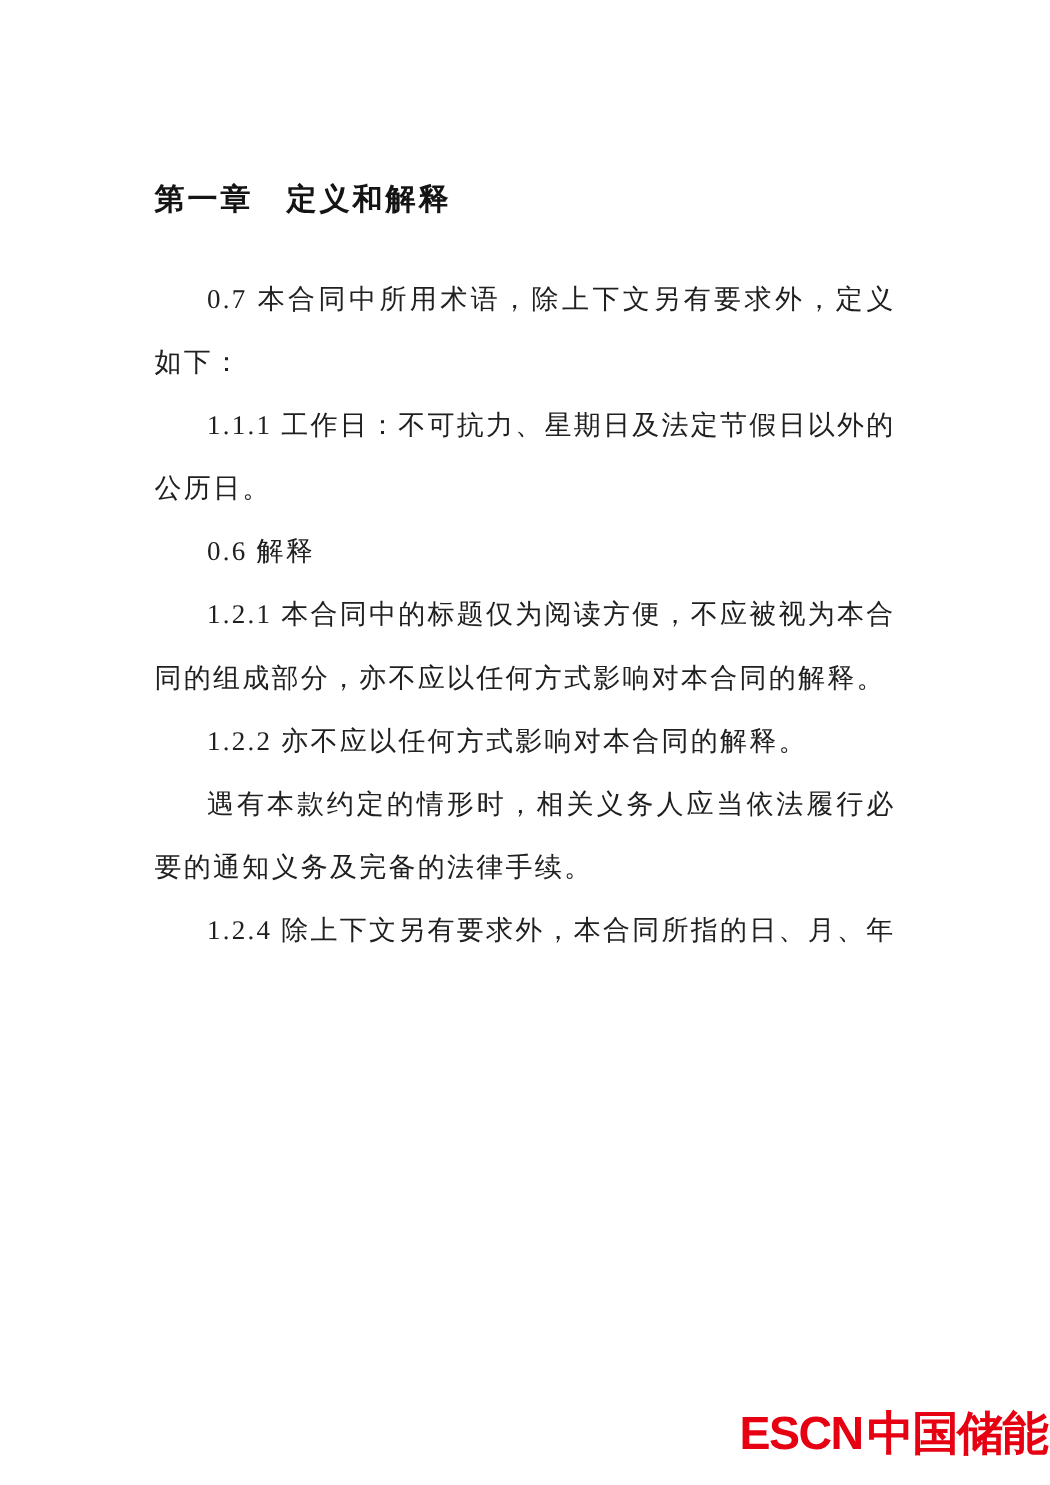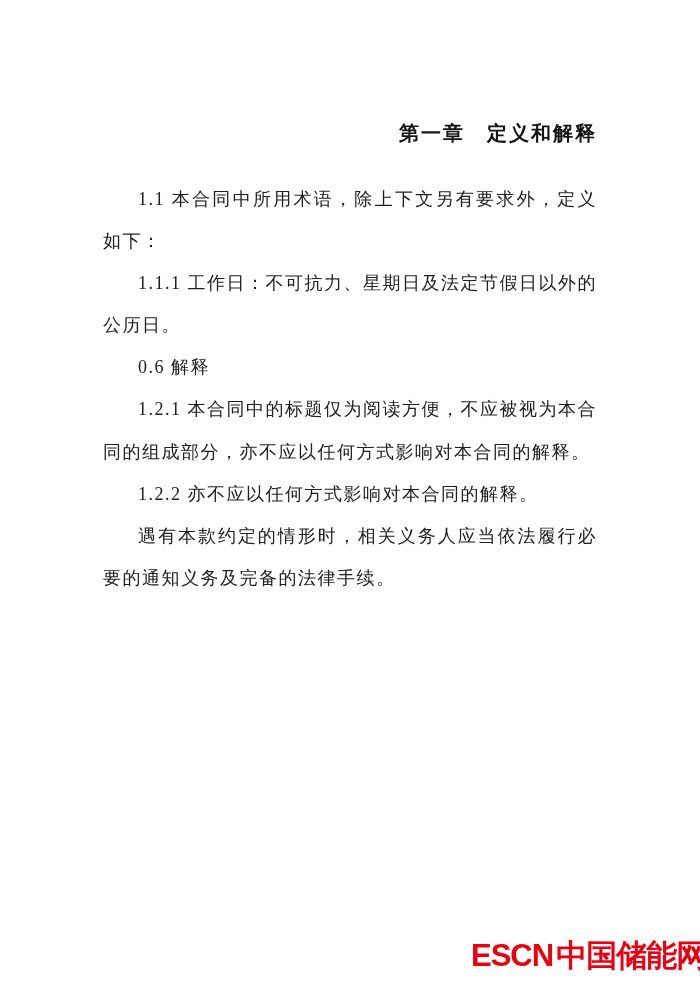--- a/index.html
+++ b/index.html
@@ -20,21 +20,21 @@
     position: absolute;
     left: 103px;
     top: 118px;
     width: 494px;
   }
   .chapter-title {
     margin: 0 0 30px 0;
     font-size: 20px;
     line-height: 30px;
     font-weight: 700;
-    text-align: right;
+    text-align: left;
     letter-spacing: 2px;
     color: #141414;
   }
   .clauses p {
     margin: 0;
     font-size: 18px;
     line-height: 42.1px;
     text-align: justify;
     text-justify: inter-character;
     text-indent: 35px;
@@ -50,37 +50,39 @@
     font-family: "Liberation Sans", "DejaVu Sans", sans-serif;
     font-weight: 700;
     font-size: 31px;
     line-height: 36px;
     letter-spacing: 0;
   }
   .watermark .latin {
     font-style: normal;
     letter-spacing: -1px;
     padding-right: 3px;
+    margin-left: 22px;
   }
   .watermark .cjk {
     letter-spacing: -1px;
   }
 </style>
 </head>
 <body>
 
 <div class="page">
   <div class="content">
     <h1 class="chapter-title">第一章　定义和解释</h1>
     <div class="clauses">
-      <p>1.1 本合同中所用术语，除上下文另有要求外，定义如下：</p>
+      <p>0.7 本合同中所用术语，除上下文另有要求外，定义如下：</p>
       <p>1.1.1 工作日：不可抗力、星期日及法定节假日以外的公历日。</p>
       <p>0.6 解释</p>
       <p>1.2.1 本合同中的标题仅为阅读方便，不应被视为本合同的组成部分，亦不应以任何方式影响对本合同的解释。</p>
       <p>1.2.2 亦不应以任何方式影响对本合同的解释。</p>
       <p>遇有本款约定的情形时，相关义务人应当依法履行必要的通知义务及完备的法律手续。</p>
+      <p>1.2.4 除上下文另有要求外，本合同所指的日、月、年</p>
     </div>
   </div>
 
   <div class="watermark" style="color: rgb(230, 0, 18);">
     <span class="latin">ESCN</span><span class="cjk">中国储能网</span>
   </div>
 </div>
 
 </body></html>

